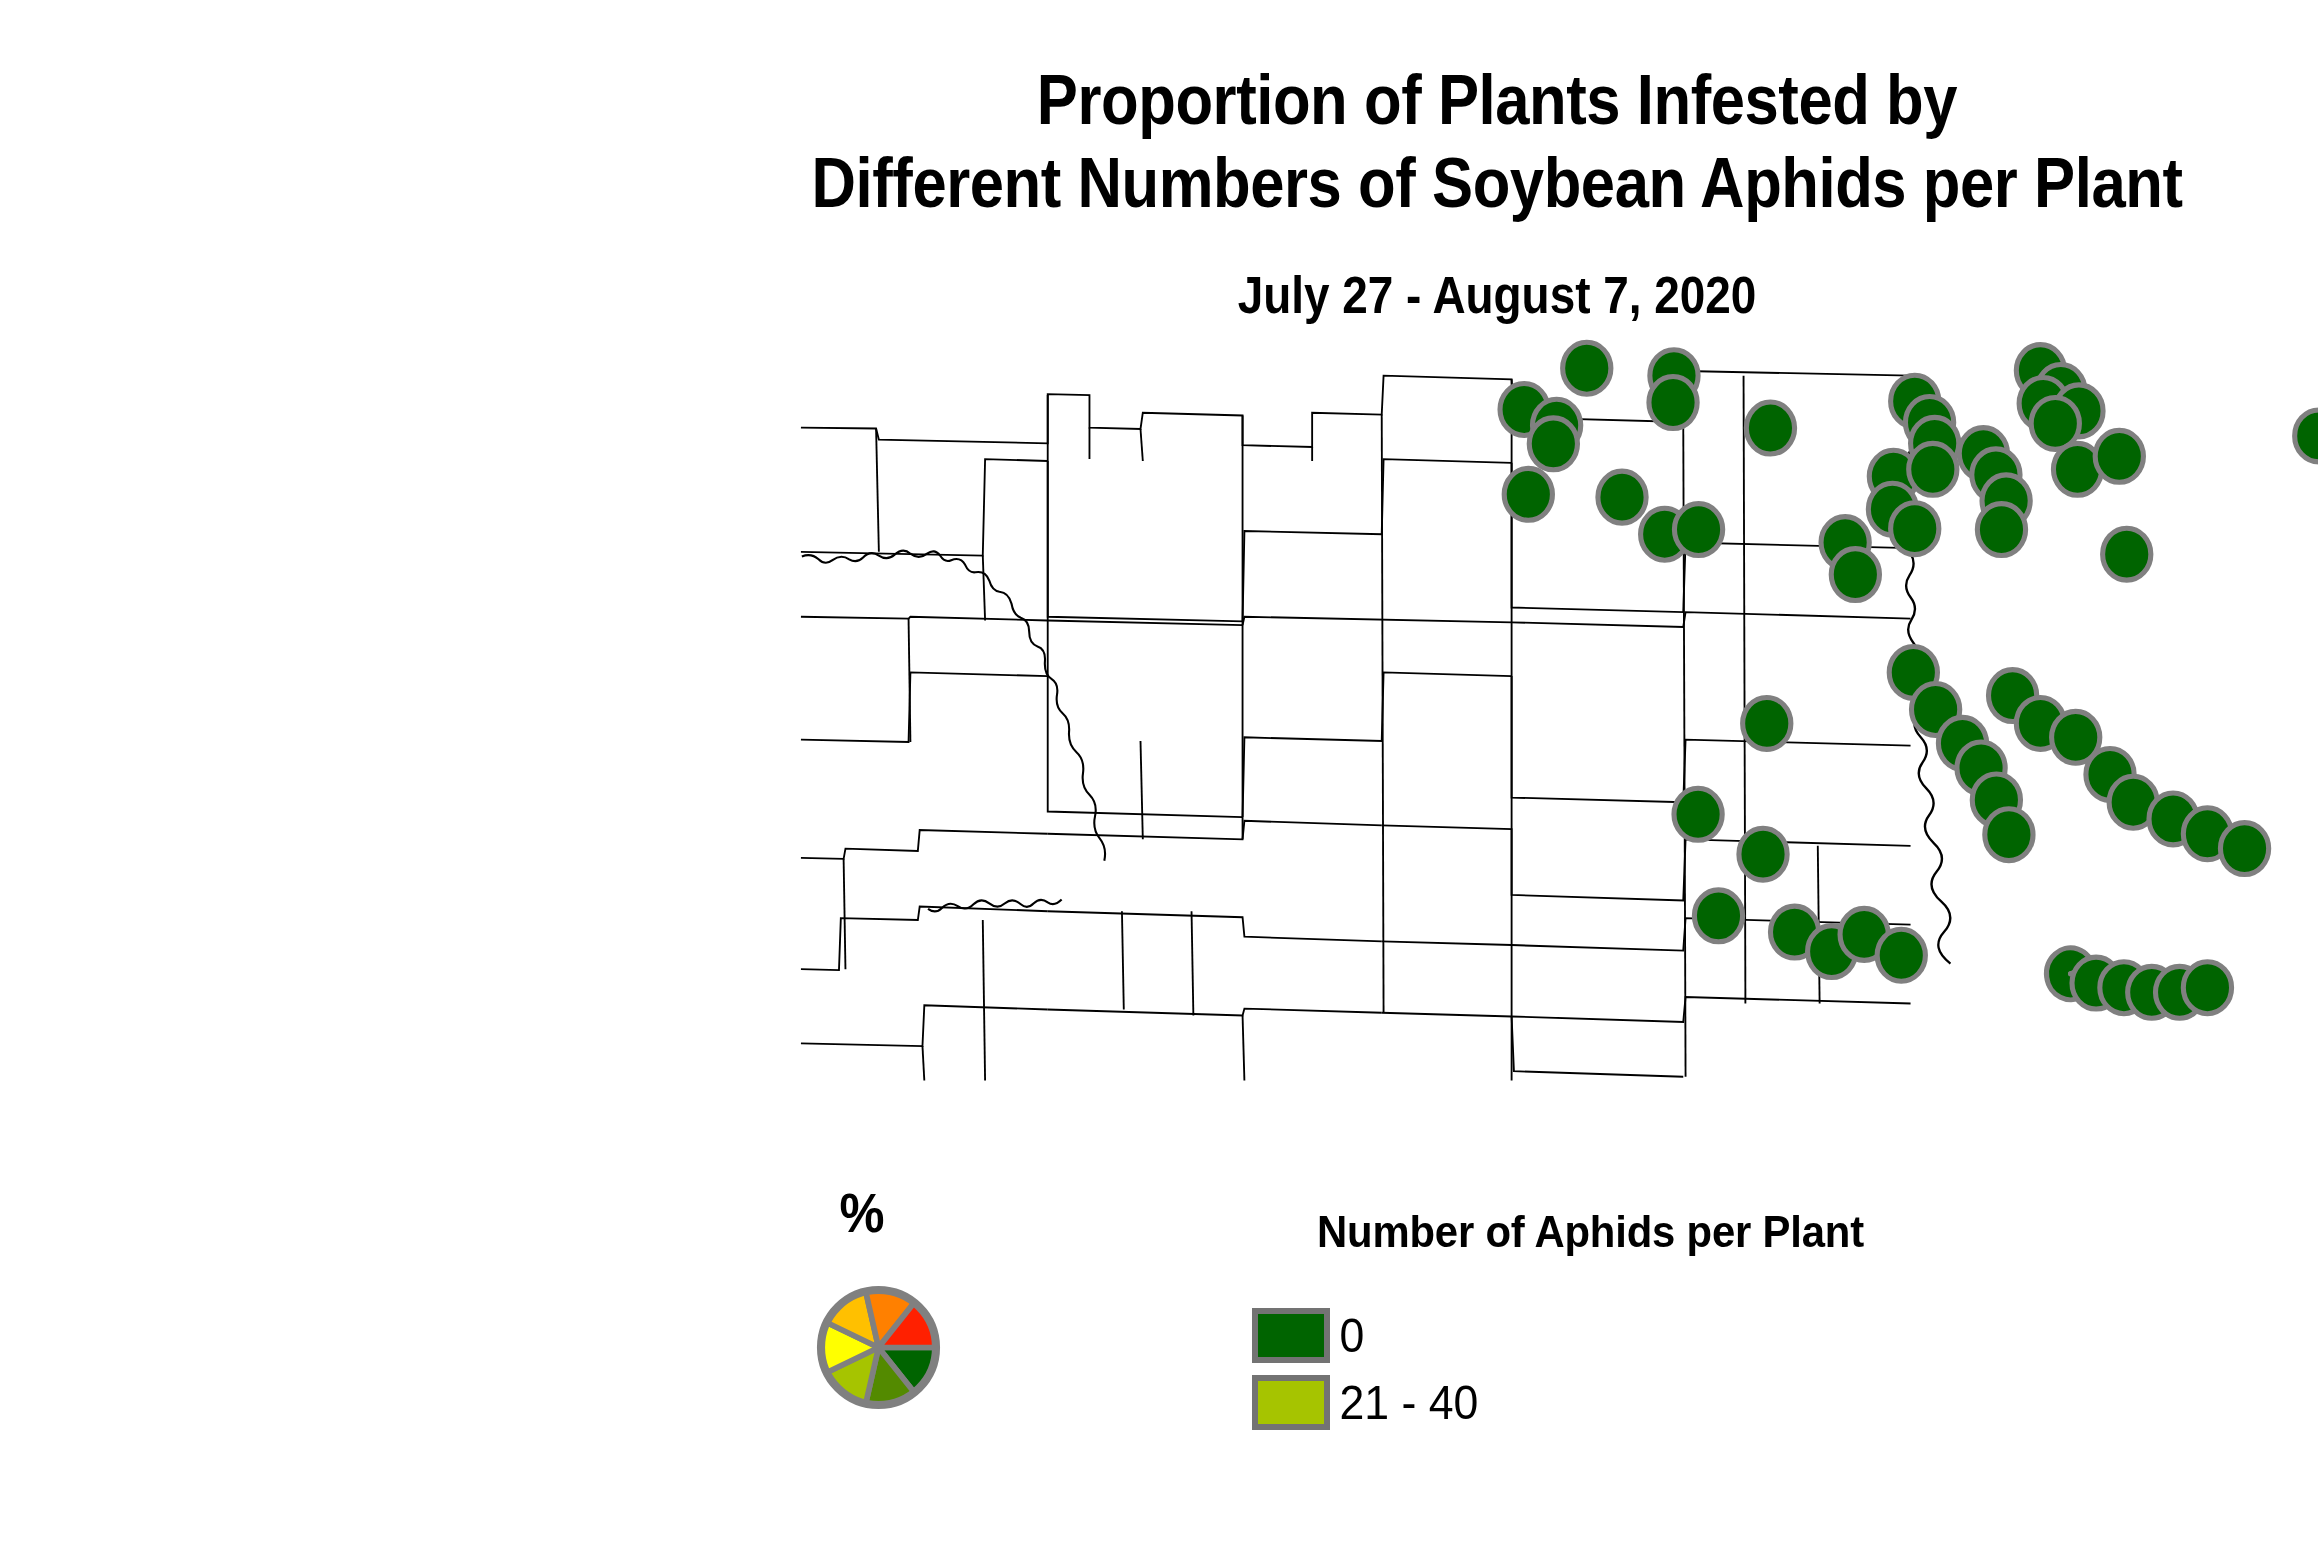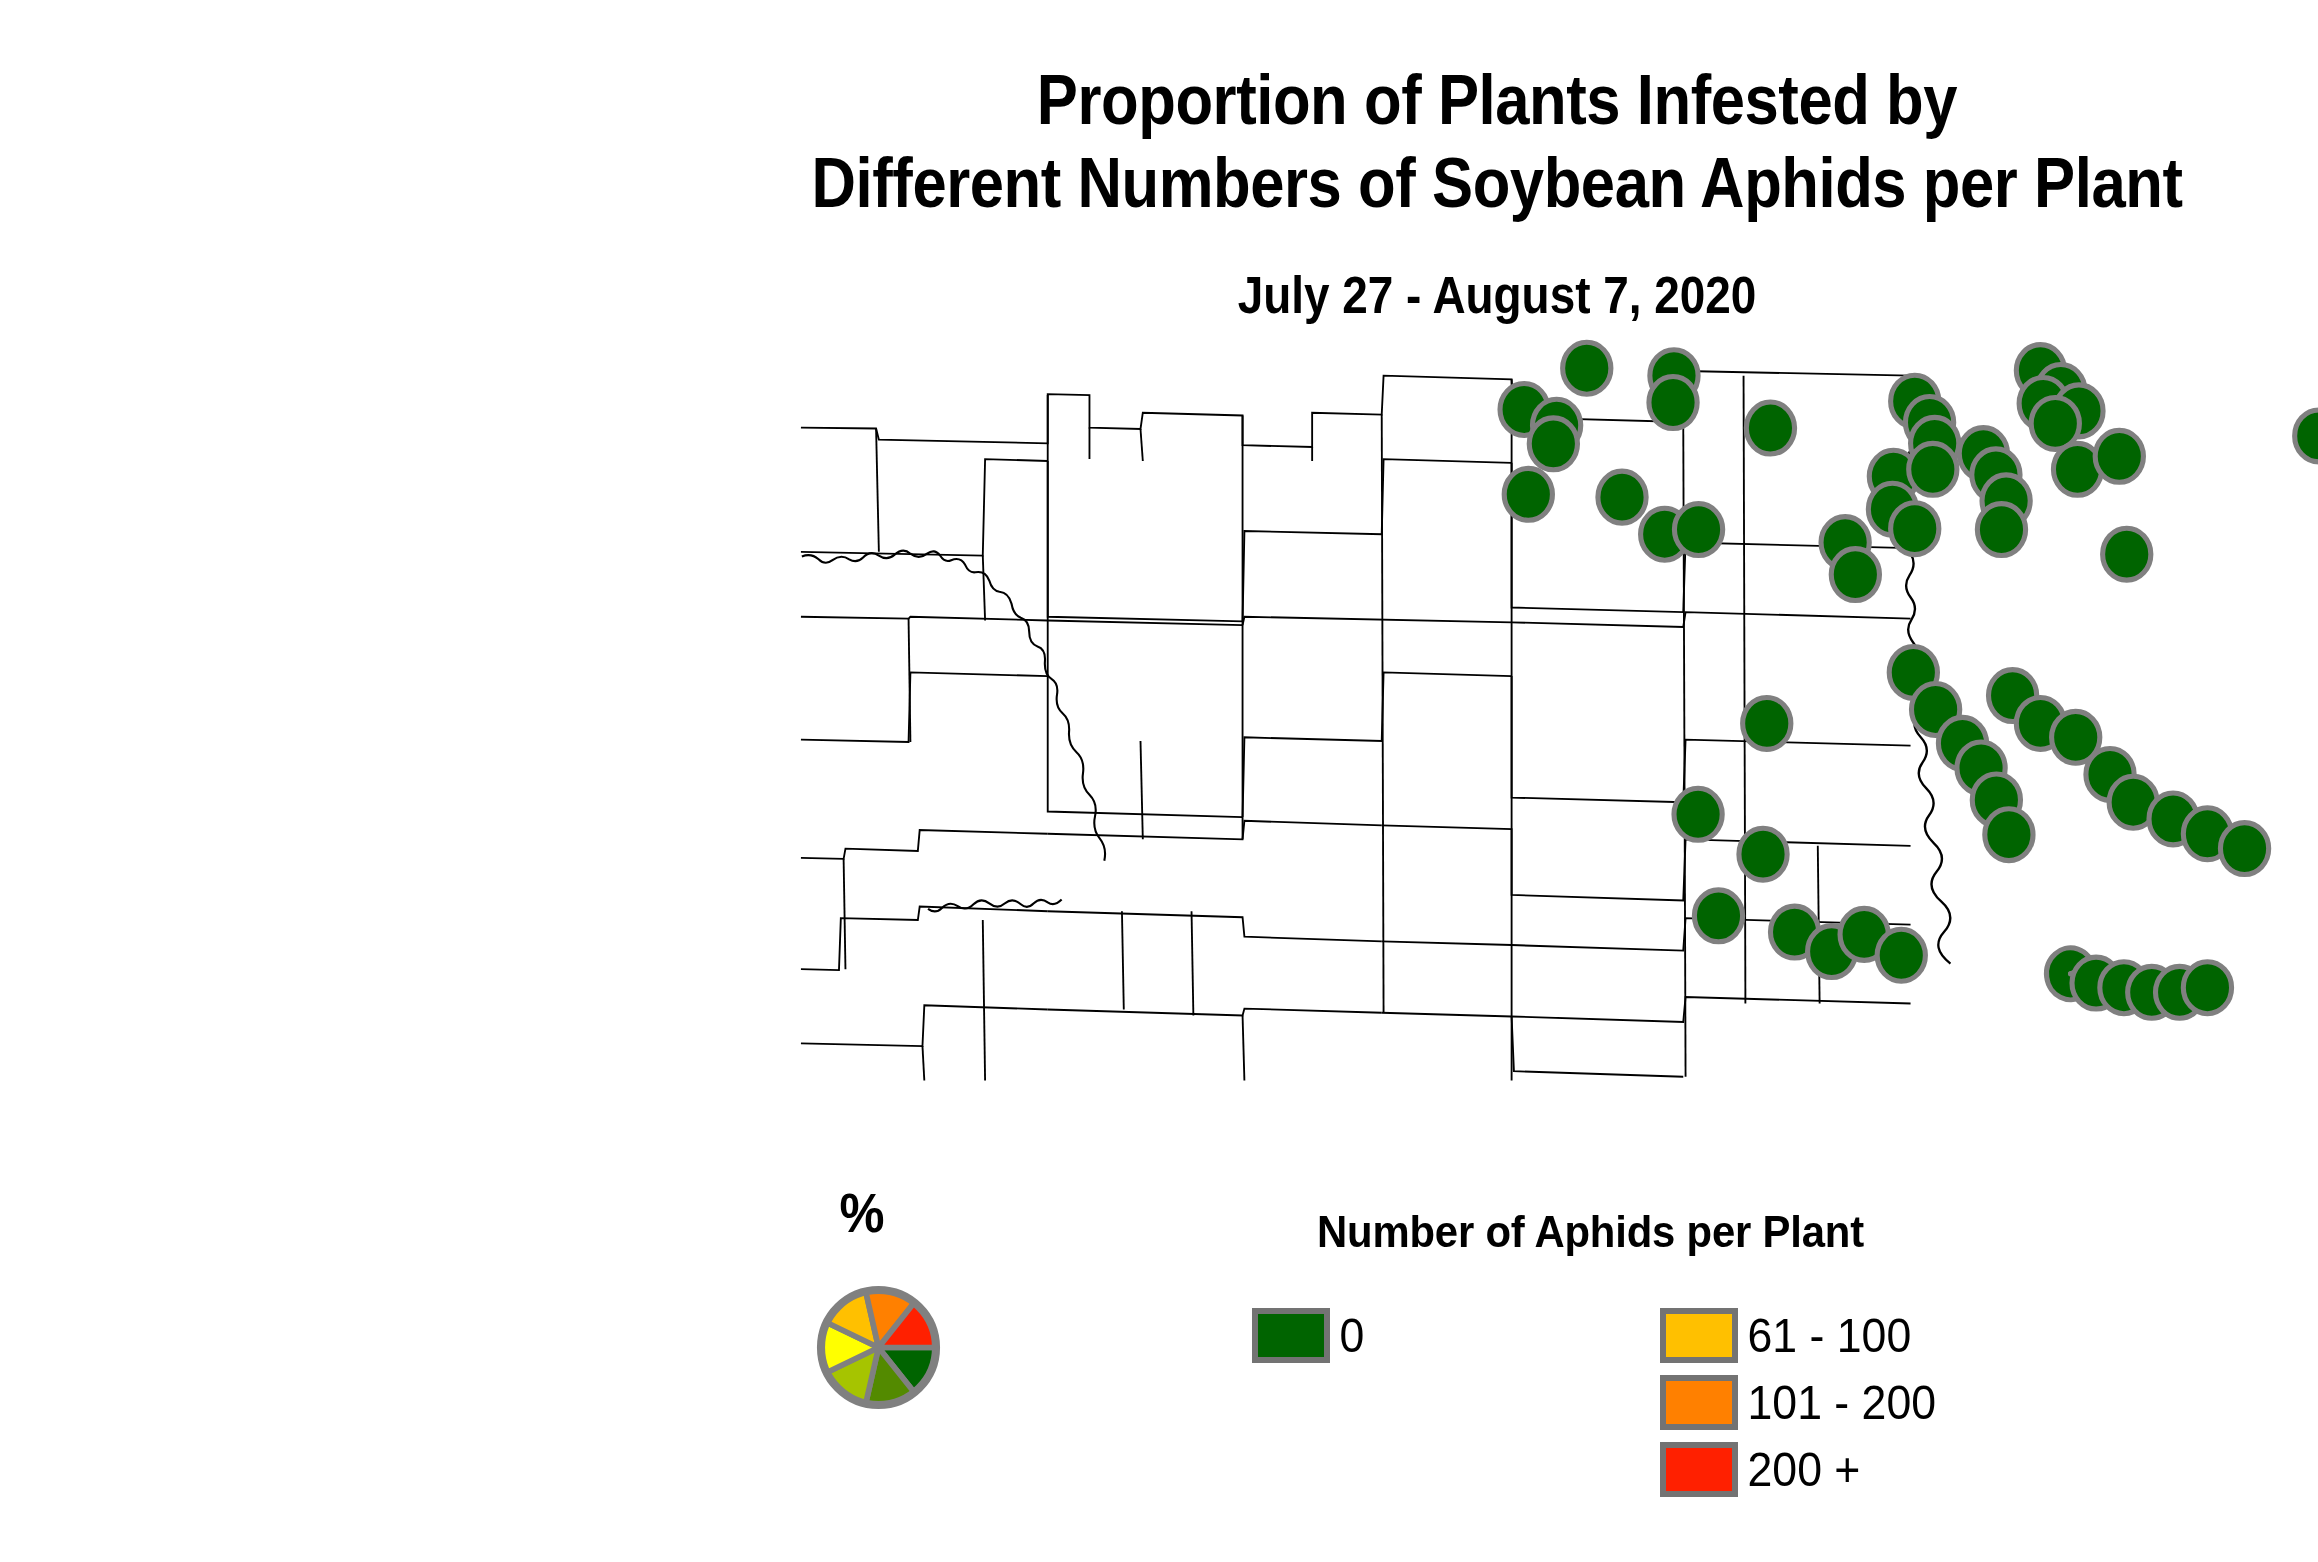--- a/index.html
+++ b/index.html
@@ -411,32 +411,22 @@
   </div>
 
   <div id="legend">
     <div class="legend-title">Number of Aphids per Plant</div>
     <div class="legend-cols">
       <div class="legend-col left" id="legend-col-left">
           <div class="legend-row">
             <div class="legend-swatch" style="background: rgb(0, 100, 0);"></div>
             <div class="legend-text">0</div>
           </div>
-        </div>
-      <div class="legend-col right" id="legend-col-right">
           <div class="legend-row">
-            <div class="legend-swatch" style="background: rgb(255, 192, 0);"></div>
-            <div class="legend-text">61 - 100</div>
-          </div>
-          <div class="legend-row">
-            <div class="legend-swatch" style="background: rgb(255, 128, 0);"></div>
-            <div class="legend-text">101 - 200</div>
-          </div>
-          <div class="legend-row">
-            <div class="legend-swatch" style="background: rgb(255, 32, 0);"></div>
-            <div class="legend-text">200 +</div>
+            <div class="legend-swatch" style="background: rgb(166, 196, 0);"></div>
+            <div class="legend-text">21 - 40</div>
           </div>
         </div>
     </div>
   </div>
 
 </div>
 
 
 </body></html>

